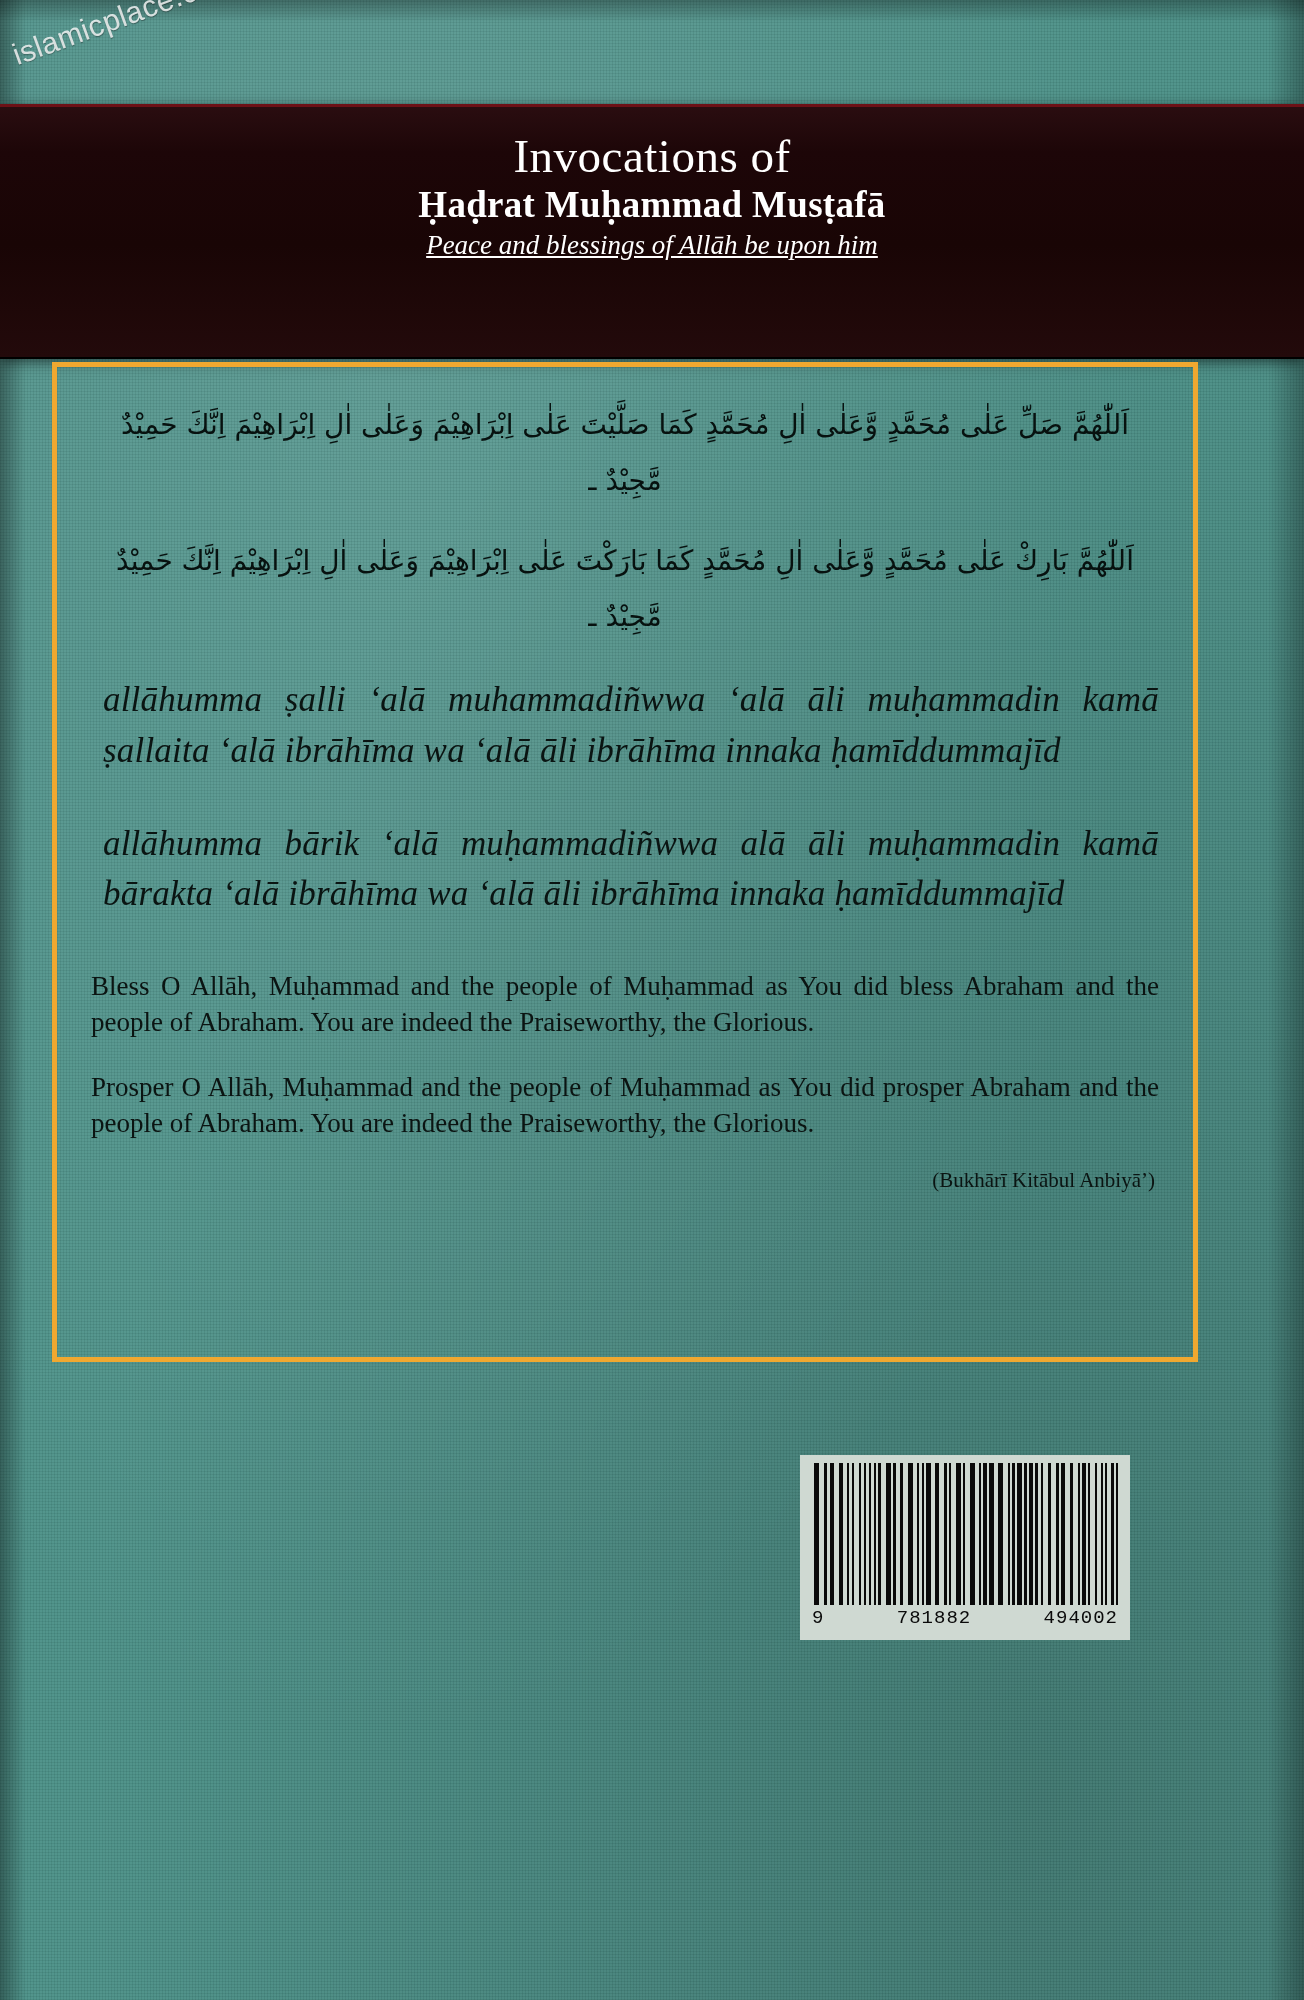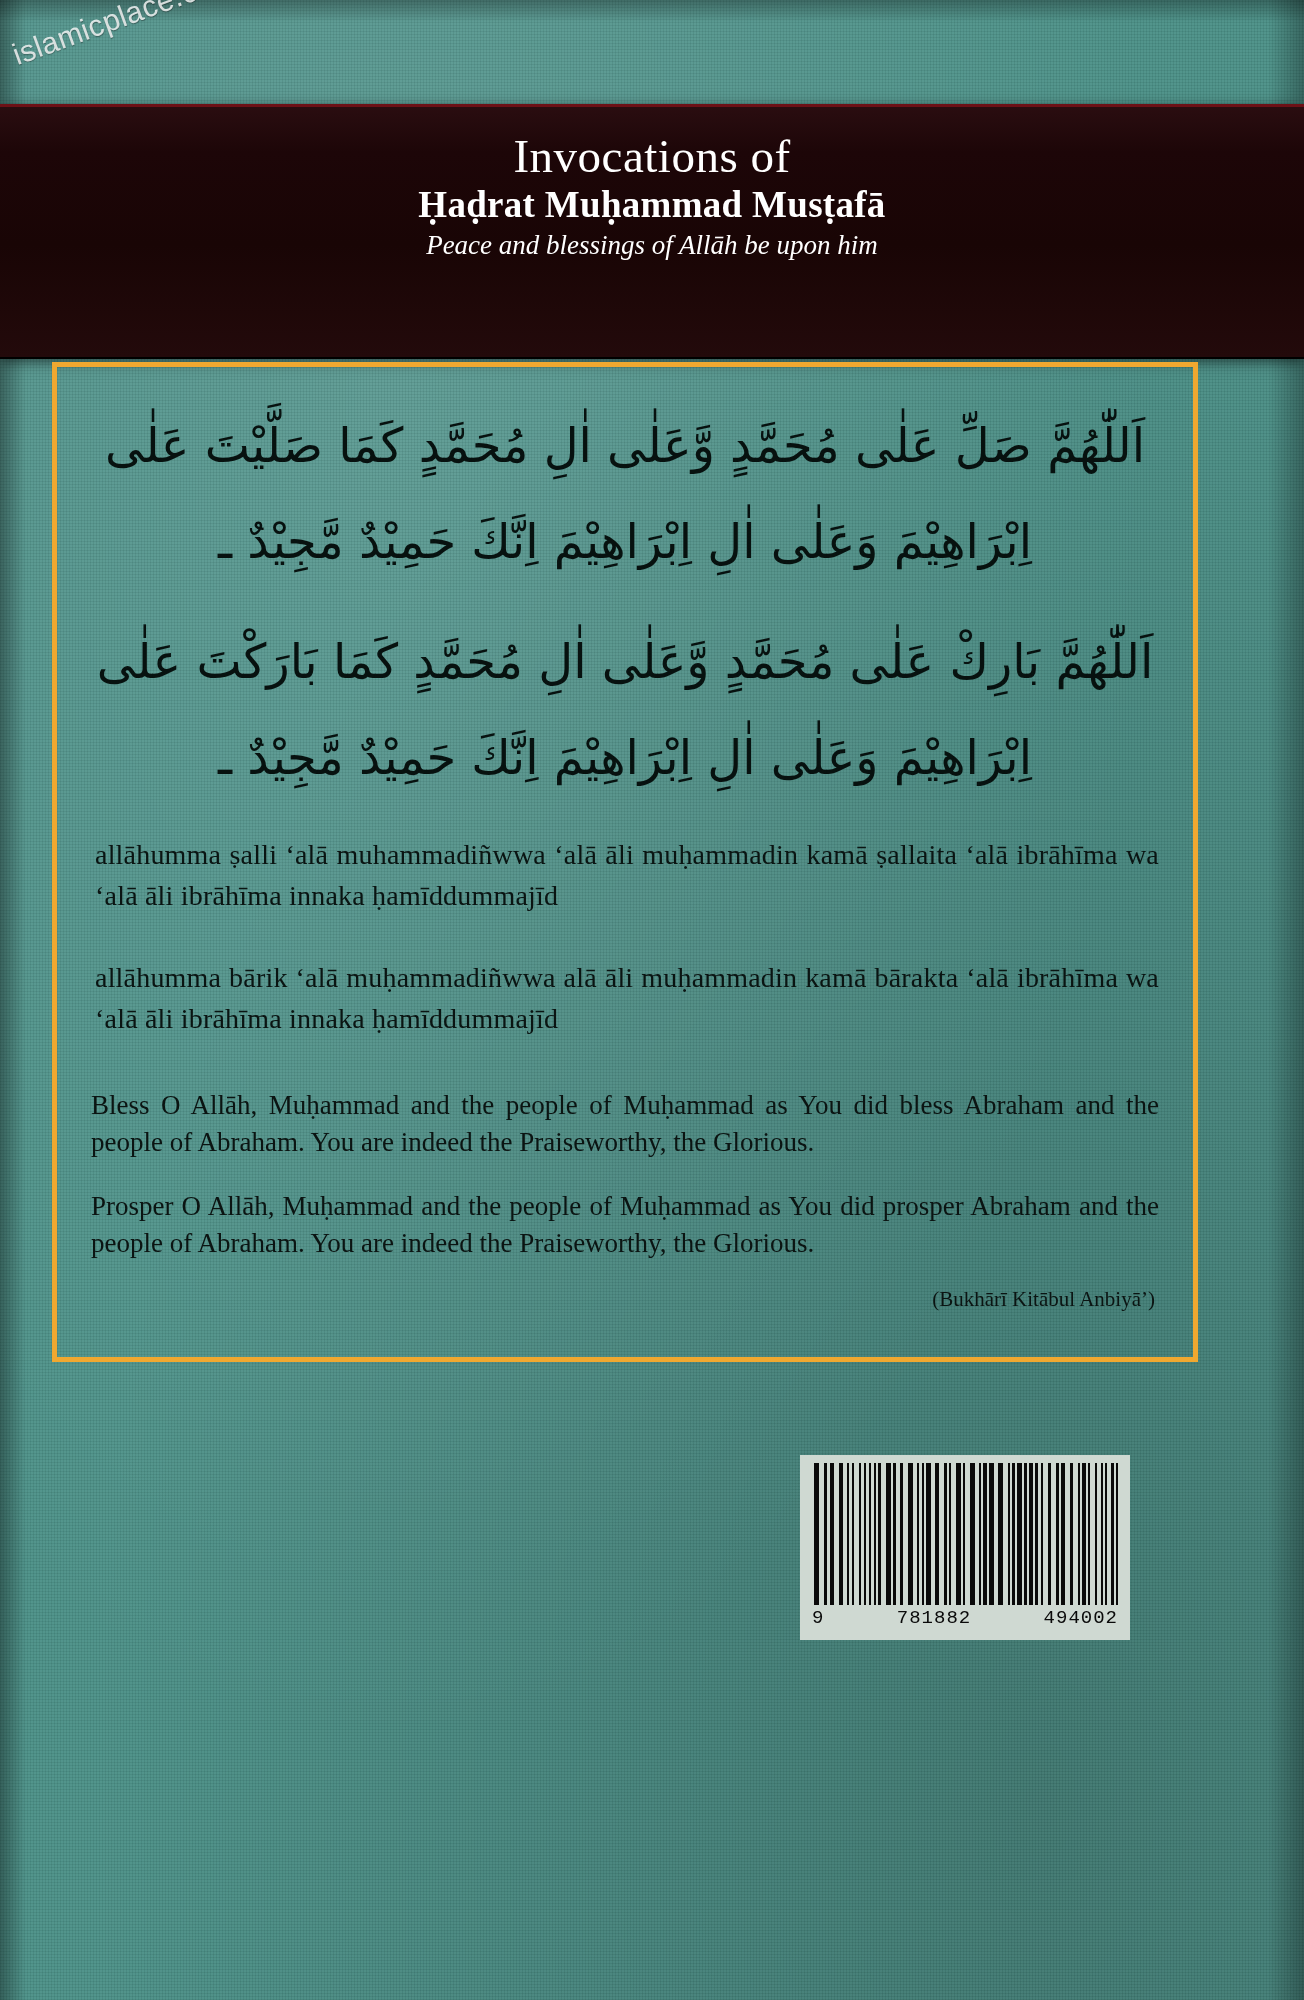--- a/index.html
+++ b/index.html
@@ -93,53 +93,55 @@
     color: #ffffff;
     font-size: 37px;
     font-weight: bold;
     letter-spacing: 0.3px;
   }
   #title-line4 {
     margin-top: 4px;
     color: #ffffff;
     font-size: 27px;
     font-style: italic;
+    text-decoration: underline;
   }
 
   
   #content-box {
     position: absolute;
     left: 52px;
     top: 362px;
     width: 1146px;
     height: 1000px;
     border: 5px solid #f0a830;
     box-sizing: border-box;
     padding: 26px 34px 10px 34px;
     z-index: 12;
   }
 
   .arabic {
     direction: rtl;
     text-align: center;
     color: #07110f;
     font-family: "DejaVu Sans", sans-serif;
-    font-size: 48px;
+    font-size: 28px;
     line-height: 2.0;
     margin: 0 0 6px 0;
   }
   #arabic-1 { margin-top: 4px; }
   #arabic-2 { margin-top: 24px; margin-bottom: 16px; }
 
   .translit {
     color: #0a1412;
-    font-size: 28px;
+    font-style: italic;
+    font-size: 35px;
     line-height: 1.45;
     text-align: justify;
-    margin: 22px 0 0 4px;
+    margin: 22px 0 0 12px;
     letter-spacing: 0.2px;
   }
   #translit-1 { margin-top: 30px; }
   #translit-2 { margin-top: 42px; }
 
   .translation {
     color: #0b1412;
     font-size: 27px;
     line-height: 1.35;
     text-align: justify;

